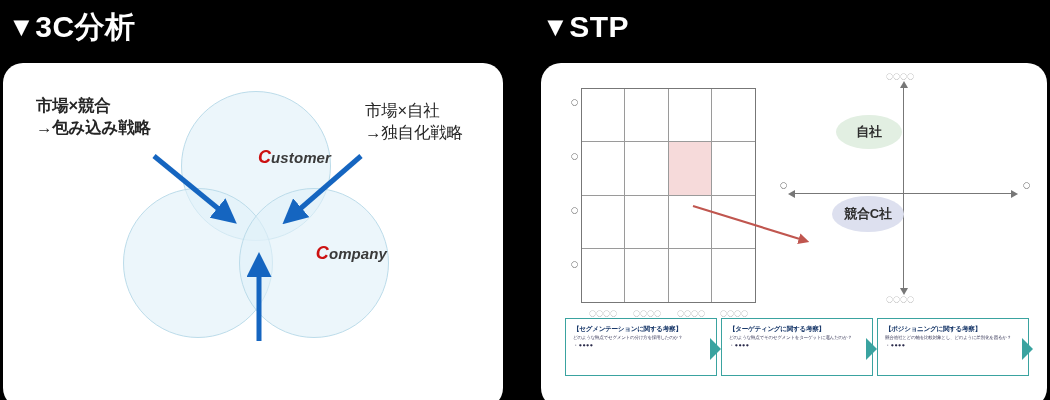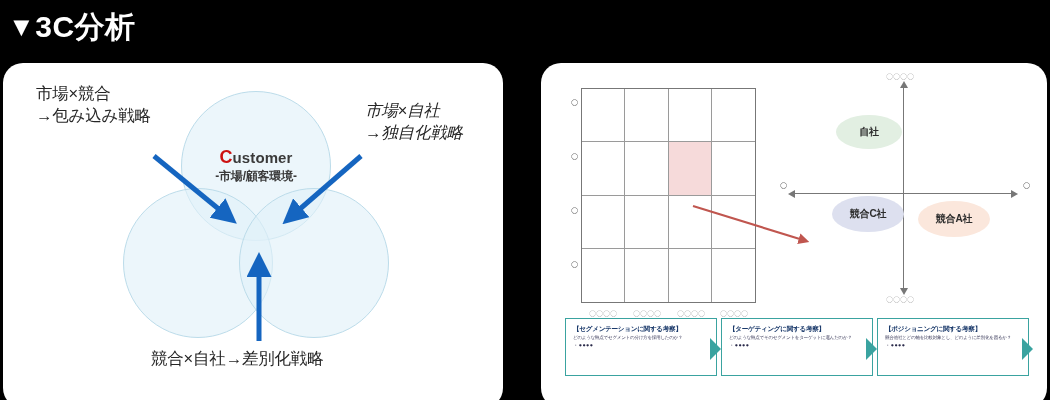--- a/index.html
+++ b/index.html
@@ -45,42 +45,43 @@
     border-radius: 50%;
     background: rgba(224,240,248,0.62);
     border: 1px solid #bcdcea;
   }
   #vc-customer   { left: 178px; top: 28px;  width: 150px; height: 150px; }
   #vc-competitor { left: 120px; top: 125px; width: 150px; height: 150px; }
   #vc-company    { left: 236px; top: 125px; width: 150px; height: 150px; }
 
   .vlabel {
     position: absolute;
-    text-align: center;
+    text-align: right;
     white-space: nowrap;
     line-height: 1.22;
     color: #3a3a3a;
+    font-style: italic;
   }
   .vlabel .en { font-size: 15px; font-weight: 700; letter-spacing: 0.1px; }
   .vlabel .en .cap { color: #cc1111; font-size: 18px; }
   .vlabel .jp { font-size: 12px; font-weight: 700; letter-spacing: -0.2px; }
   #vl-customer   { left: 178px; top: 84px;  width: 150px; }
   #vl-competitor { left: 112px; top: 180px; width: 166px; }
   #vl-company    { left: 244px; top: 180px; width: 140px; }
 
   .note {
     position: absolute;
     color: #262626;
     font-size: 16.5px;
     line-height: 1.36;
     white-space: pre-line;
     letter-spacing: -0.2px;
   }
-  #note-left   { left: 33px;  top: 19px; }
-  #note-right  { left: 362px; top: 36px; font-style: italic; }
+  #note-left   { left: 33px;  top: 31px; font-weight: bold; }
+  #note-right  { left: 362px; top: 36px; }
   #note-bottom { left: 148px; top: 284px; font-size: 16.5px; }
 
   
   .stp-inner { position: absolute; left: 0; top: 0; width: 506px; height: 345px; }
 
   
   .grid-wrap { position: absolute; left: 40px; top: 25px; width: 175px; height: 215px; }
   .grid {
     position: absolute; left: 0; top: 0;
     width: 175px; height: 215px;
@@ -129,21 +130,21 @@
     color: #9a9a9a;
     font-size: 7px;
     white-space: nowrap;
   }
   .pos-lab.v { writing-mode: vertical-rl; text-orientation: upright; }
 
   .bubble {
     position: absolute;
     border-radius: 50%;
     display: flex; align-items: center; justify-content: center;
-    font-size: 10px;
+    font-size: 13px;
     font-weight: 700;
     color: #2d2d2d;
     letter-spacing: -0.2px;
   }
   #bub-jisha   { left: 60px;  top: 34px;  width: 66px; height: 34px; background: #e2efe2; }
   #bub-compC   { left: 56px;  top: 115px; width: 72px; height: 36px; background: #dde0ef; }
   #bub-compA   { left: 142px; top: 120px; width: 72px; height: 36px; background: #fbe7dc; }
   #bub-compB   { left: 36px;  top: 165px; width: 62px; height: 32px; background: #dfeaf0; }
 
   
@@ -210,46 +211,50 @@
     <div class="venn">
 
       <div class="vcircle" id="vc-customer"></div>
       <div class="vcircle" id="vc-competitor"></div>
       <div class="vcircle" id="vc-company"></div>
 
       <div class="vlabel" id="vl-customer">
         <div class="en">
           <span class="cap">C</span><span>ustomer</span>
         </div>
-        <div class="jp">-市場/顧客環境-</div>
       </div>
 
 
       <div class="vlabel" id="vl-company">
+        <div class="en">
+          <span class="cap">C</span><span>ompany</span>
+        </div>
       </div>
 
       <svg class="venn" style="pointer-events:none" viewBox="0 0 500 345">
         <defs>
           <marker id="bluehead" markerWidth="5" markerHeight="5" refX="2.2" refY="2.5" orient="auto">
             <path d="M0,0 L5,2.5 L0,5 z" fill="#1565c0"></path>
           </marker>
         </defs>
         <line x1="151" y1="93" x2="223" y2="152" stroke="#1565c0" stroke-width="5" marker-end="url(#bluehead)"></line>
         <line x1="358" y1="93" x2="290" y2="152" stroke="#1565c0" stroke-width="5" marker-end="url(#bluehead)"></line>
         <line x1="256" y1="278" x2="256" y2="203" stroke="#1565c0" stroke-width="5" marker-end="url(#bluehead)"></line>
       </svg>
 
       <div class="note" id="note-left">市場×競合
 →包み込み戦略</div>
       <div class="note" id="note-right">市場×自社
 →独自化戦略</div>
-      <div class="note" id="note-bottom">競合×自社→差別化戦略</div>
     </div>
   </div>
 
+  <div class="sec-title" id="title-stp">
+    <span class="tri">▼</span><span>STP</span>
+  </div>
 
   <div class="card" id="card-stp">
     <div class="stp-inner">
 
       <div class="grid-wrap">
         <div class="grid">
           <div class="gcell"></div>
           <div class="gcell"></div>
           <div class="gcell"></div>
           <div class="gcell"></div>
@@ -295,21 +300,20 @@
         <div class="arrowhead" id="ah-left"></div>
         <div class="arrowhead" id="ah-right"></div>
 
         <div class="pos-lab" style="left:110px; top:-9px">〇〇〇〇</div>
         <div class="pos-lab" style="left:110px; top:214px">〇〇〇〇</div>
         <div class="pos-lab v" style="left:2px;   top:96px">〇〇〇〇</div>
         <div class="pos-lab v" style="left:245px; top:96px">〇〇〇〇</div>
 
         <div class="bubble" id="bub-jisha">自社</div>
         <div class="bubble" id="bub-compC">競合C社</div>
-        <div class="bubble" id="bub-compA">競合A社</div>
       </div>
 
       <div class="cbox" id="cbox-1">
         <div class="ct">【セグメンテーションに関する考察】</div>
         <div class="cs">どのような観点でセグメントの分け方を採用したのか？</div>
         <div class="cb">・●●●●</div>
       </div>
       <div class="chev" id="chev-1"></div>
 
       <div class="cbox" id="cbox-2">

